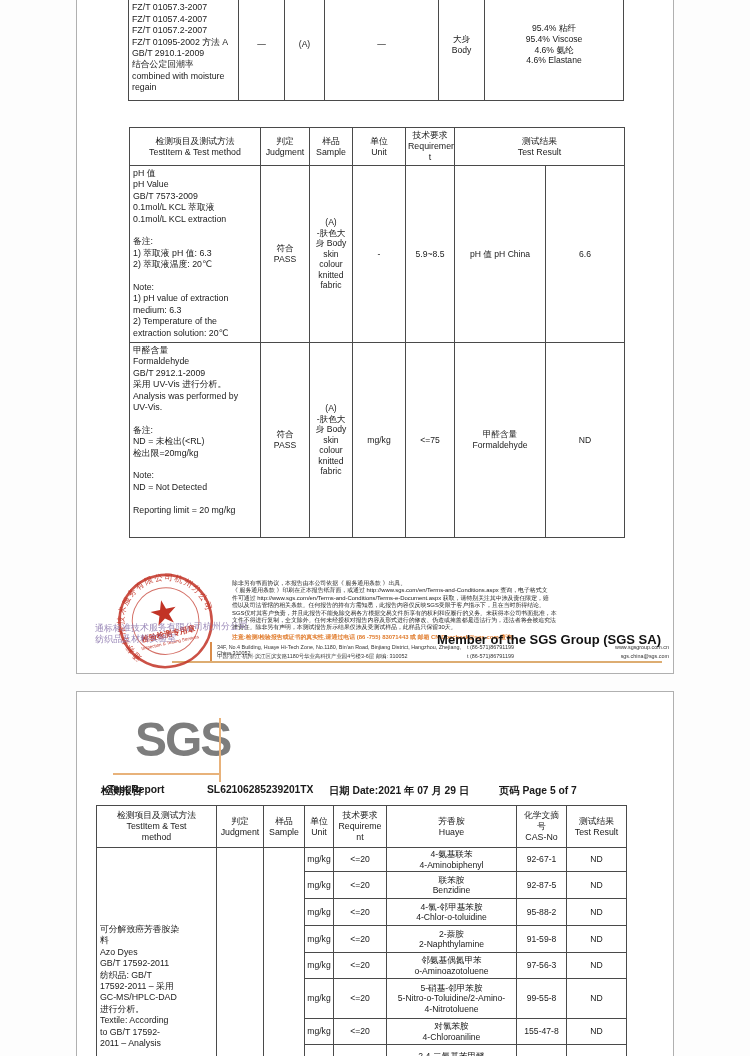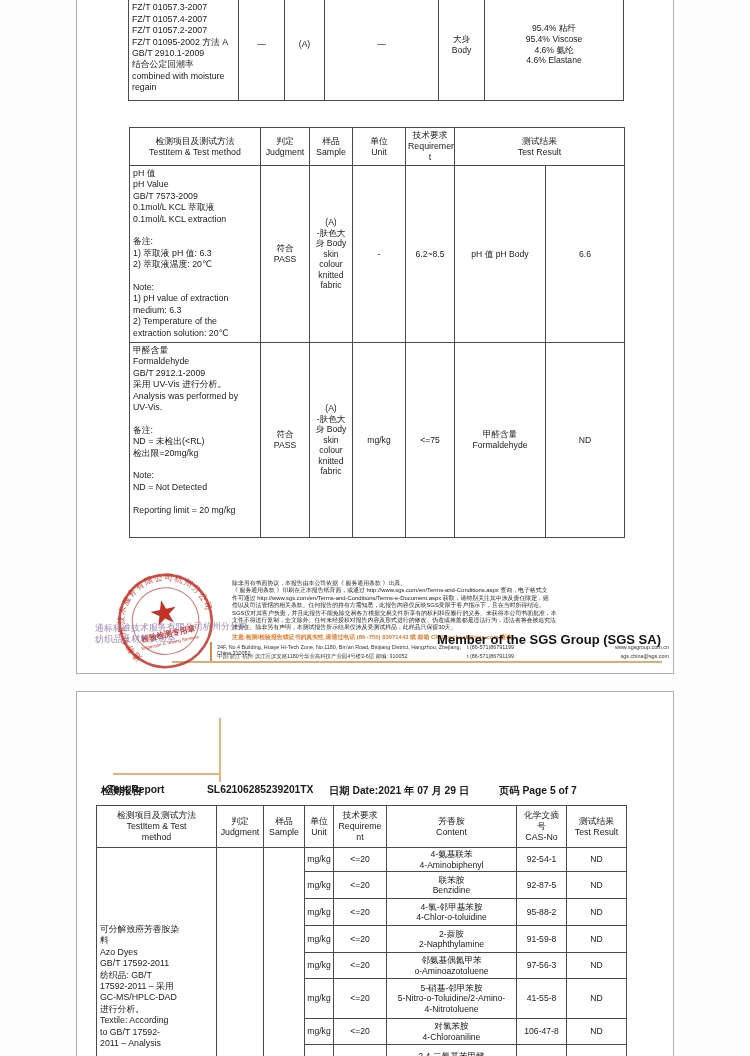--- a/index.html
+++ b/index.html
@@ -119,22 +119,22 @@
       <td class="pre">符合
 PASS</td>
       <td class="pre">(A)
 -肤色大
 身 Body
 skin
 colour
 knitted
 fabric</td>
       <td>-</td>
-      <td>6.2~8.5</td>
-      <td class="pre">pH 值 pH Body</td>
+      <td>5.9~8.5</td>
+      <td class="pre">pH 值 pH China</td>
       <td>6.6</td>
     </tr>
     <tr style="height:195px">
       <td class="method pre">甲醛含量
 Formaldehyde
 GB/T 2912.1-2009
 采用 UV-Vis 进行分析。
 Analysis was performed by
 UV-Vis.
 
@@ -202,20 +202,21 @@
     </svg>
   </div>
   <div class="stamp-overlay"></div>
   <div class="stamp-overlay">通标标准技术服务有限公司杭州分公司
 纺织品及材料实验室</div>
 
 </div>
 
 <div class="page" id="page2">
 
+  <div class="sgs-logo">SGS</div>
   <div class="cross-v"></div>
   <div class="cross-h"></div>
 
   <div class="rep-hdr">
     <span style="left:24px">检测报告</span>
     <span style="left:31px">Test Report</span>
     <span style="left:130px">SL62106285239201TX</span>
     <span style="left:252px">日期 Date:2021 年 07 月 29 日</span>
     <span style="left:422px">页码 Page 5 of 7</span>
   </div>
@@ -239,21 +240,21 @@
       <td class="hdr pre">判定
 Judgment</td>
       <td class="hdr pre">样品
 Sample</td>
       <td class="hdr pre">单位
 Unit</td>
       <td class="hdr pre">技术要求
 Requireme
 nt</td>
       <td class="hdr pre">芳香胺
-Content</td>
+Huaye</td>
       <td class="hdr pre">化学文摘
 号
 CAS-No</td>
       <td class="hdr pre">测试结果
 Test Result</td>
     </tr>
     <tr style="height:22px">
       <td class="method pre" rowspan="8" style="padding-top:76px;">可分解致癌芳香胺染
 料
 Azo Dyes
@@ -264,21 +265,21 @@
 进行分析。
 Textile: According
 to GB/T 17592-
 2011 – Analysis</td>
       <td rowspan="8"></td>
       <td rowspan="8"></td>
       <td>mg/kg</td>
       <td>&lt;=20</td>
       <td class="pre">4-氨基联苯
 4-Aminobiphenyl</td>
-      <td>92-54-1</td>
+      <td>92-67-1</td>
       <td>ND</td>
     </tr>
     <tr style="height:27px">
       <td>mg/kg</td>
       <td>&lt;=20</td>
       <td class="pre">联苯胺
 Benzidine</td>
       <td>92-87-5</td>
       <td>ND</td>
     </tr>
@@ -305,29 +306,29 @@
 o-Aminoazotoluene</td>
       <td>97-56-3</td>
       <td>ND</td>
     </tr>
     <tr style="height:40px">
       <td>mg/kg</td>
       <td>&lt;=20</td>
       <td class="pre">5-硝基-邻甲苯胺
 5-Nitro-o-Toluidine/2-Amino-
 4-Nitrotoluene</td>
-      <td>41-55-8</td>
+      <td>99-55-8</td>
       <td>ND</td>
     </tr>
     <tr style="height:26px">
       <td>mg/kg</td>
       <td>&lt;=20</td>
       <td class="pre">对氯苯胺
 4-Chloroaniline</td>
-      <td>106-47-8</td>
+      <td>155-47-8</td>
       <td>ND</td>
     </tr>
     <tr style="height:34px">
       <td>mg/kg</td>
       <td>&lt;=20</td>
       <td class="pre">2,4-二氨基苯甲醚
 4-Methoxy-m-</td>
       <td>615-05-4</td>
       <td>ND</td>
     </tr>

